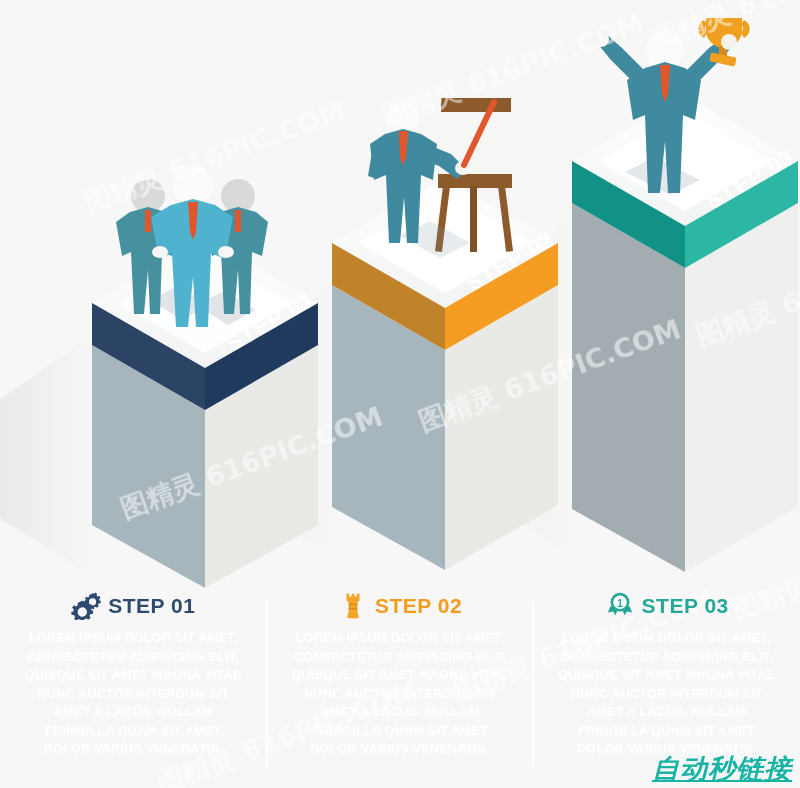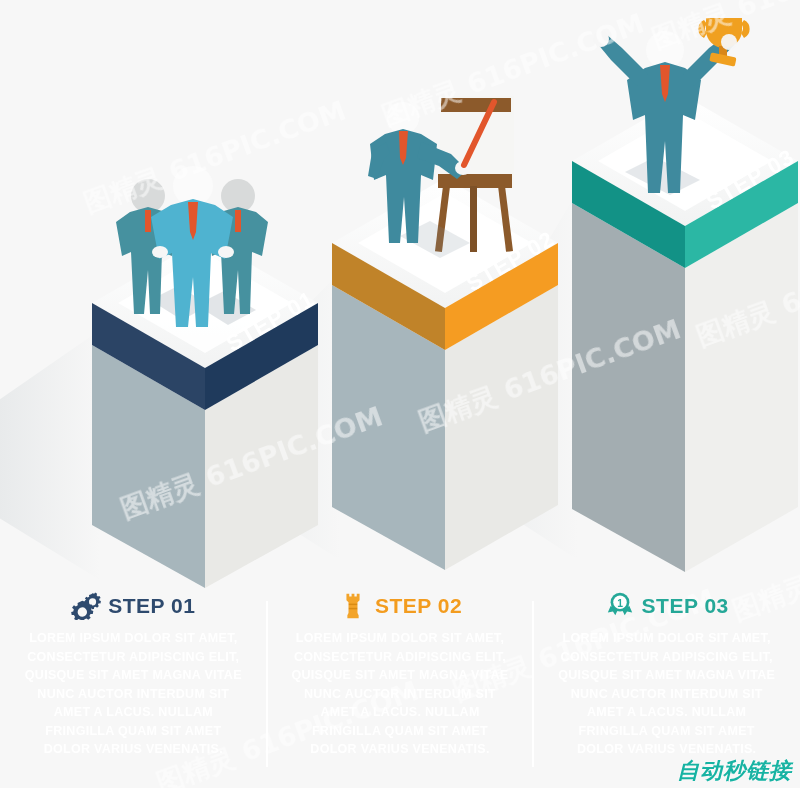--- a/index.html
+++ b/index.html
@@ -33,25 +33,26 @@
     text-transform:uppercase;
   }
   .divider{
     position:absolute;top:16px;right:-1px;width:2px;height:166px;
     background:#ffffff;
   }
 
   
   .badge{
     position:absolute;right:8px;bottom:6px;
-    color:#17b3a3;font-size:22px;font-weight:bold;
+    color:#17b3a3;font-size:27px;font-weight:bold;
     font-family:"DejaVu Sans", sans-serif;
     letter-spacing:1px;line-height:1;
     font-style:italic;
     text-shadow:0 0 2px rgba(255,255,255,.9);
+    text-decoration:underline;
   }
   .wm{fill:#ffffff;font-weight:bold;opacity:.95;font-family:"DejaVu Sans",sans-serif;}
 </style>
 </head>
 <body>
 
 <div id="stage">
 
   <svg class="layer" viewBox="0 0 800 788">
     <defs>

